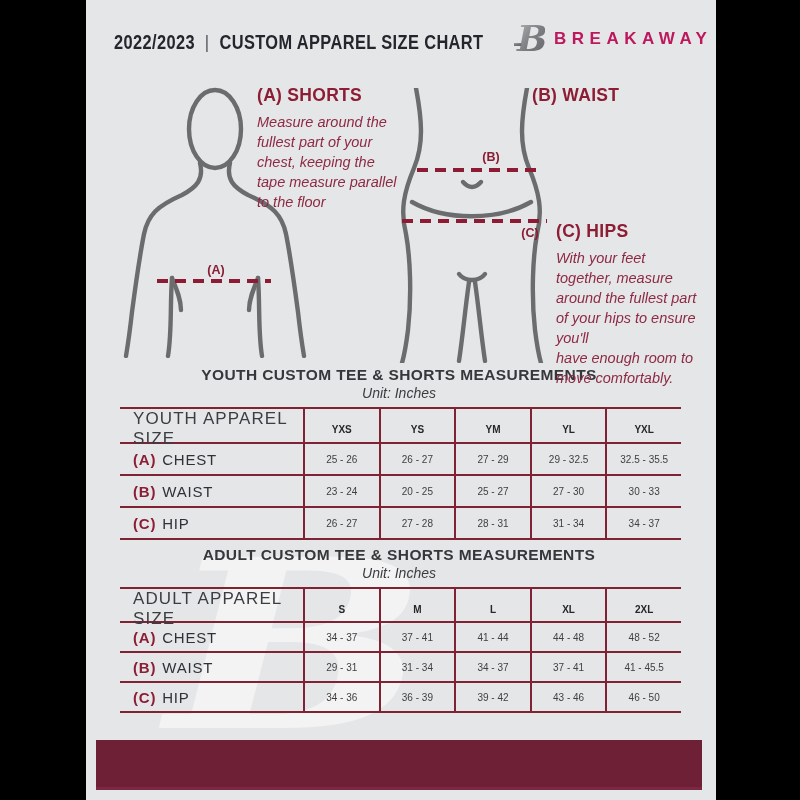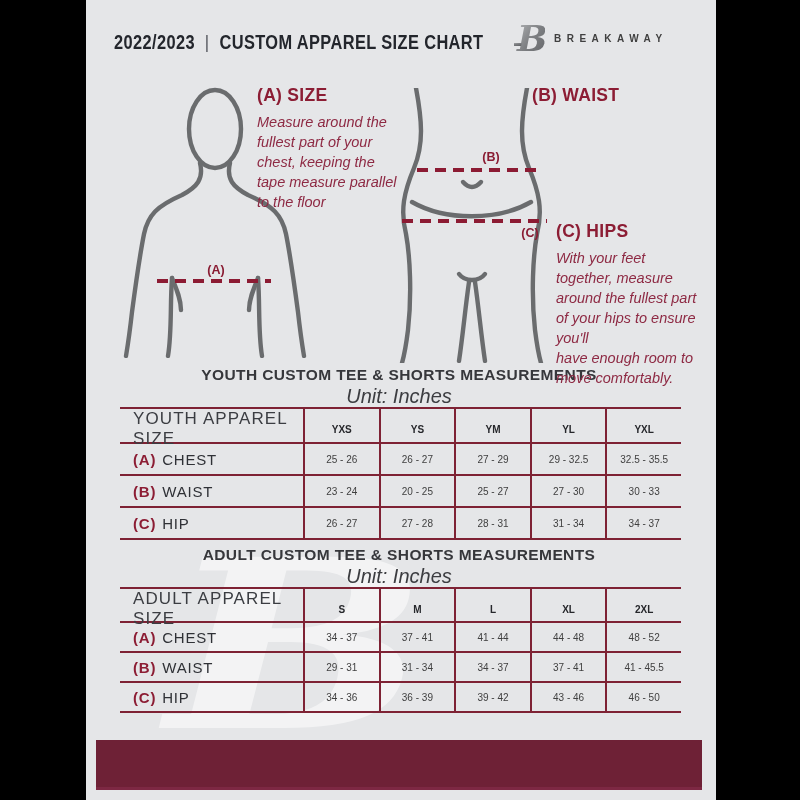--- a/index.html
+++ b/index.html
@@ -22,21 +22,21 @@
   }
 
   
   .masthead-title {
     left:28px; top:30px; display:flex; align-items:center;
     font-weight:bold; font-size:21px; letter-spacing:0.5px; color:#23262c;
     white-space:nowrap; transform:scaleX(0.78); transform-origin:left center;
   }
   .masthead-title .pipe { font-weight:normal; color:#3f434a; margin:0 13px; font-size:19px; }
   .brand { left:428px; top:18px; display:flex; align-items:center; gap:9px; }
-  .brand-name { font-size:10px; font-weight:bold; letter-spacing:5.5px; color:#404040; }
+  .brand-name { font-size:17px; font-weight:bold; letter-spacing:5.5px; color:#be185d; }
 
   
   .fig { stroke:#6a6c6e; stroke-width:4.4; fill:none; stroke-linecap:round; }
   .measure-heading {
     font-size:17.5px; font-weight:bold; color:#8c1d34; letter-spacing:0.3px;
   }
   .measure-body {
     font-size:14.5px; font-style:italic; line-height:20px; color:#8e2a44;
     white-space:pre-line;
   }
@@ -47,21 +47,21 @@
   .marker {
     width:40px; text-align:center; font-size:12.5px; font-weight:bold; color:#8a1c33;
   }
 
   
   .section-title {
     left:0; width:626px; text-align:center; font-size:15.5px; font-weight:bold;
     color:#36373b; letter-spacing:0.4px;
   }
   .section-unit {
-    left:0; width:626px; text-align:center; font-size:20px; font-style:italic; color:#3c3d41;
+    left:0; width:626px; text-align:center; font-size:14px; font-style:italic; color:#3c3d41;
   }
   .size-table {
     left:34px; width:561px;
     border-top:2px solid #7e2234; border-bottom:2px solid #7e2234;
   }
   .t-row { display:grid; grid-template-columns:183px repeat(5,1fr); height:30px; }
   .t-row + .t-row { border-top:2px solid #7e2234; }
   .t-head { height:33px; }
   .adult .t-head { height:32px; }
   .adult .t-row { height:28px; }
@@ -132,21 +132,21 @@
 
   <div class="abs marker" style="left:110px; top:263px;">(A)</div>
   <div class="abs dash" style="left:71px; top:279px; width:114px;"></div>
 
   <div class="abs marker" style="left:385px; top:150px;">(B)</div>
   <div class="abs dash" style="left:331px; top:168px; width:119px;"></div>
 
   <div class="abs dash" style="left:316px; top:219px; width:145px;"></div>
   <div class="abs marker" style="left:424px; top:226px;">(C)</div>
 
-  <div class="abs measure-heading" style="left:171px; top:85px;">(A) SIZE</div>
+  <div class="abs measure-heading" style="left:171px; top:85px;">(A) SHORTS</div>
   <div class="abs measure-body" style="left:171px; top:112px; width:140px;">Measure around the
 fullest part of your
 chest, keeping the
 tape measure parallel
 to the floor</div>
 
   <div class="abs measure-heading" style="left:446px; top:85px;">(B) WAIST</div>
 
   <div class="abs measure-heading" style="left:470px; top:221px;">(C) HIPS</div>
   <div class="abs section-title" style="top:366px;">YOUTH CUSTOM TEE &amp; SHORTS MEASUREMENTS</div>

